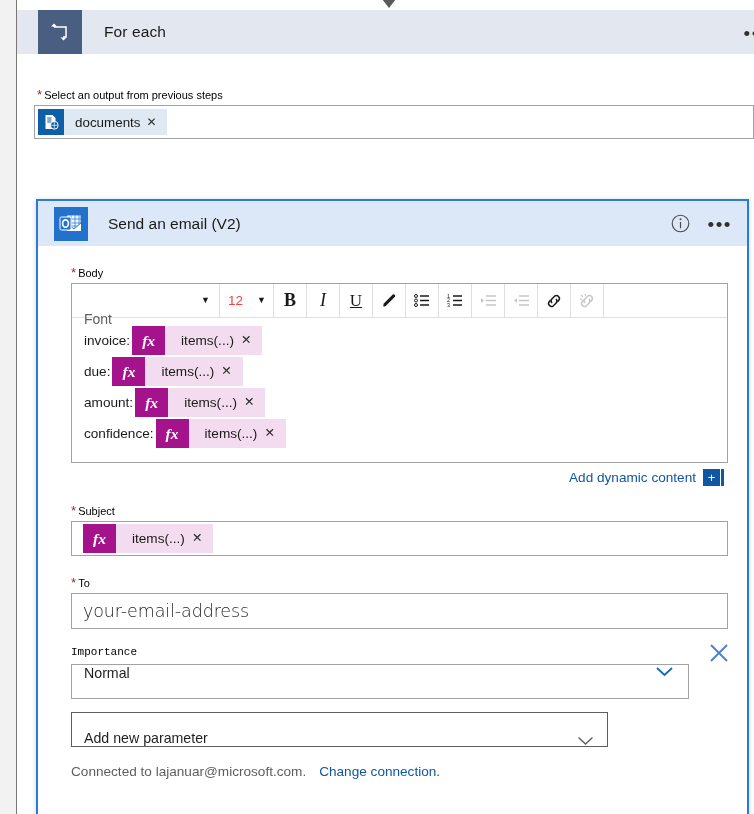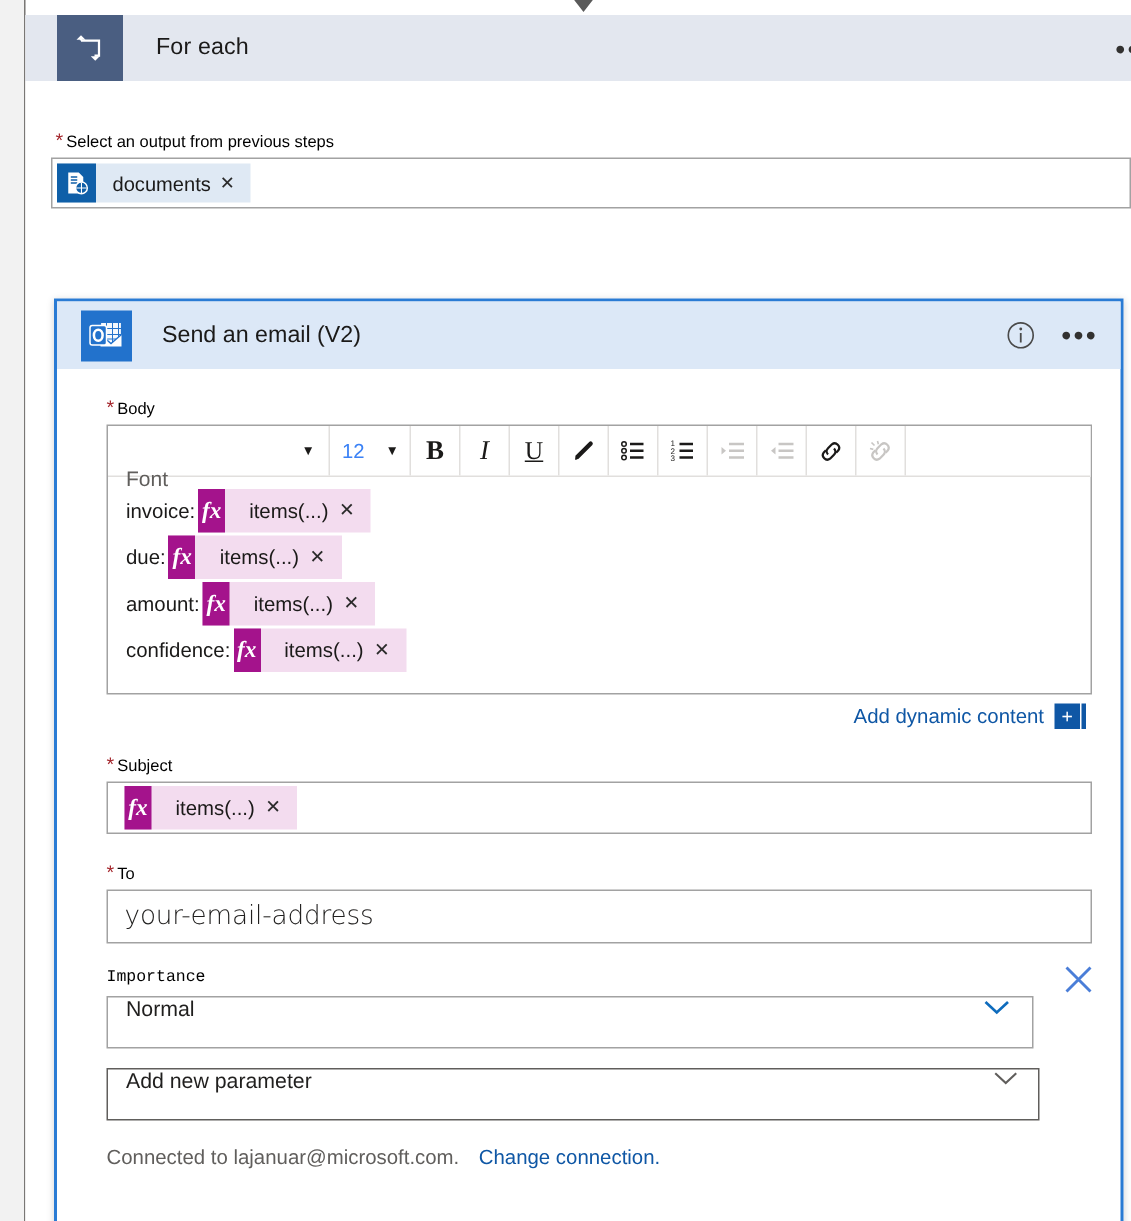--- a/index.html
+++ b/index.html
@@ -227,21 +227,21 @@
   .tb-size {
     width: 54px;
     display: flex;
     align-items: center;
     justify-content: space-between;
     border-right: 1px solid #e1dfdd;
     padding: 0 7px 0 8px;
     box-sizing: border-box;
     cursor: pointer;
   }
-  .tb-size-label { font-size: 13.5px; color: #3b82f6; }
+  .tb-size-label { font-size: 13.5px; color: #ef4444; }
   .caret { font-size: 9px; color: #1b1a19; line-height: 1; }
   .tb-btn {
     width: 33px;
     display: flex;
     align-items: center;
     justify-content: center;
     border-right: 1px solid #e1dfdd;
     cursor: pointer;
     box-sizing: border-box;
   }
@@ -267,21 +267,21 @@
     margin-right: 2px;
     white-space: nowrap;
   }
   .fx-token {
     display: inline-flex;
     align-items: center;
     background: #f3dcef;
     height: 29px;
   }
   .fx-badge {
-    width: 18px; height: 29px;
+    width: 33px; height: 29px;
     background: #a4138c;
     color: #ffffff;
     display: flex;
     align-items: center;
     justify-content: center;
     font-family: "Liberation Serif", serif;
     font-style: italic;
     font-weight: bold;
     font-size: 15.5px;
     flex: 0 0 auto;
@@ -382,26 +382,26 @@
     position: absolute;
     right: 16px; top: 395px;
     width: 24px; height: 24px;
     cursor: pointer;
   }
 
   
   .addparam-select {
     position: absolute;
     left: 33px; top: 466px;
-    width: 622px; height: 35px;
+    width: 537px; height: 35px;
     border: 1px solid #605e5c;
     background: #ffffff;
     box-sizing: border-box;
     display: flex;
-    align-items: flex-start;
+    align-items: flex-end;
     justify-content: space-between;
     padding: 0 13px 0 12px;
     cursor: pointer;
   }
   .addparam-text { font-size: 14.2px; color: #201f1e; }
 
   
   .conn-footer {
     position: absolute;
     left: 33px; top: 518px;

